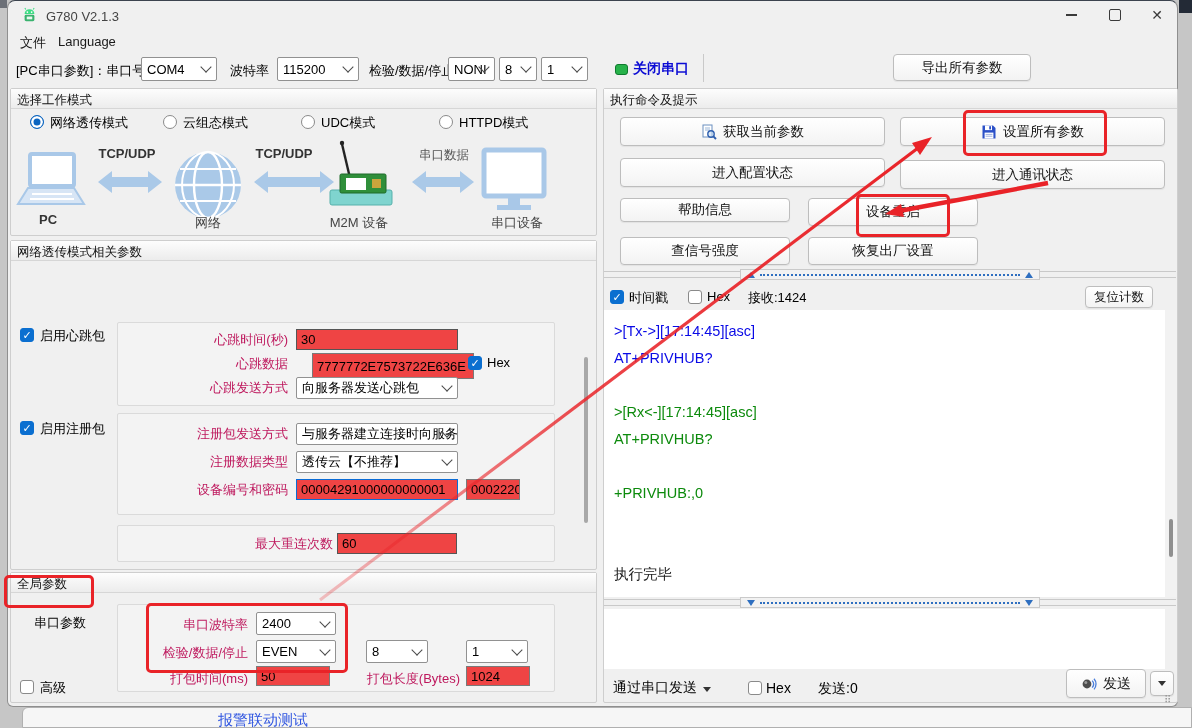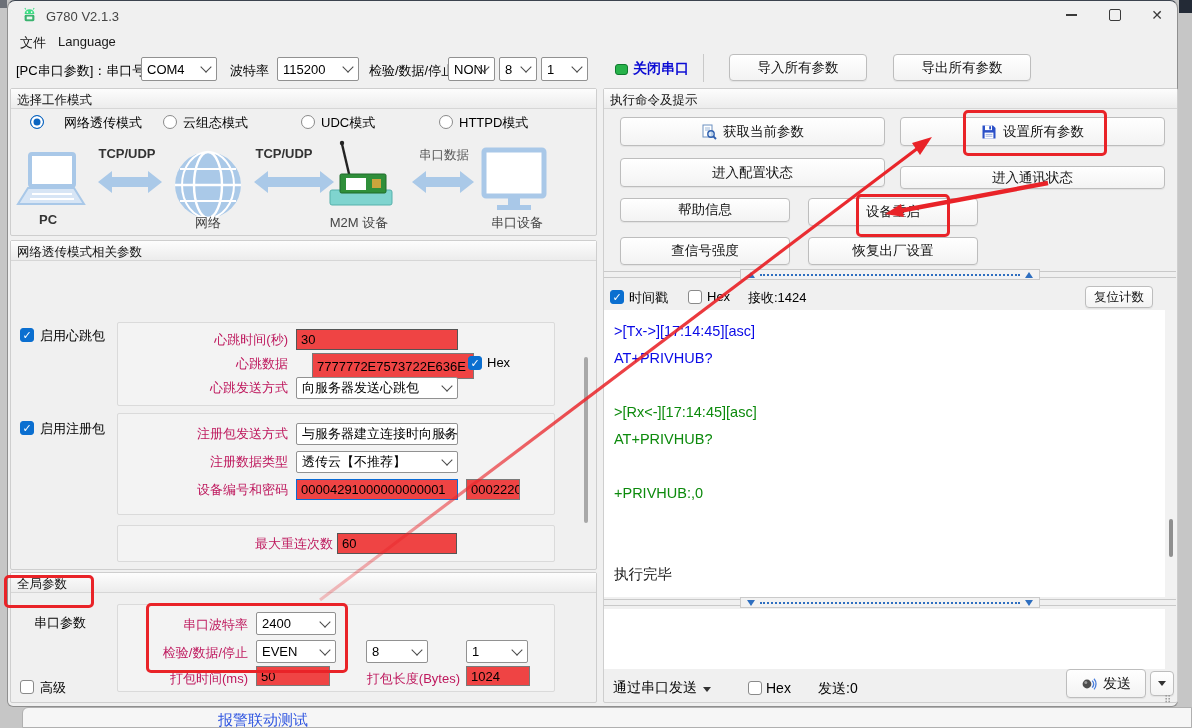--- a/index.html
+++ b/index.html
@@ -103,28 +103,27 @@
     <span>8</span>
       <span class="chev"></span>
   </div>
   <div class="combo" style="left:541px;top:57px;width:47px;height:24px;">
     <span>1</span>
       <span class="chev"></span>
   </div>
   <div class="abs" style="left:615px;top:64px;width:13px;height:11px;background:#27b24a;border:1px solid #0f7a2e;border-radius:3px;box-sizing:border-box;"></div>
   <div class="abs lbl boldlink" style="left:633px;top:60px;font-size:14px;">关闭串口</div>
   <div class="abs" style="left:703px;top:54px;width:1px;height:28px;background:#c9c9c9;"></div>
-  <div class="btn" style="left:729px;top:54px;width:138px;height:27px;">导入所有参数</div>
   <div class="btn" style="left:893px;top:54px;width:138px;height:27px;">导出所有参数</div>
 
   <div class="grp" style="left:10px;top:88px;width:587px;height:148px;">
     <div class="grp-h">选择工作模式</div>
   </div>
   <div class="radio on" style="left:30px;top:115px;"></div>
-  <div class="abs lbl" style="left:50px;top:114px;margin-left:14px;">网络透传模式</div>
+  <div class="abs lbl" style="left:50px;top:114px;">网络透传模式</div>
   <div class="radio" style="left:163px;top:115px;"></div>
   <div class="abs lbl" style="left:183px;top:114px;">云组态模式</div>
   <div class="radio" style="left:301px;top:115px;"></div>
   <div class="abs lbl" style="left:321px;top:114px;">UDC模式</div>
   <div class="radio" style="left:439px;top:115px;"></div>
   <div class="abs lbl" style="left:459px;top:114px;">HTTPD模式</div>
 
   <svg class="abs" style="left:14px;top:138px;" width="579" height="96" viewBox="0 0 579 96">
 
     <g>
@@ -263,21 +262,21 @@
       <path d="M1.5 1.5 h10.5 l2.5 2.5 v10.5 h-13 z" fill="#2b50c8"></path>
       <rect x="4" y="1.5" width="7" height="4.6" fill="#fff"></rect>
       <rect x="8.2" y="2.2" width="1.8" height="3.2" fill="#2b50c8"></rect>
       <rect x="3.6" y="8.6" width="8.8" height="5.9" fill="#fff"></rect>
       <line x1="4.6" y1="10.4" x2="11.4" y2="10.4" stroke="#9fb0e0" stroke-width="1"></line>
       <line x1="4.6" y1="12.2" x2="11.4" y2="12.2" stroke="#9fb0e0" stroke-width="1"></line>
     </svg>
     <span>设置所有参数</span>
   </div>
   <div class="btn" style="left:620px;top:158px;width:265px;height:29px;">进入配置状态</div>
-  <div class="btn" style="left:900px;top:166px;width:265px;height:23px;">进入通讯状态</div>
+  <div class="btn" style="left:900px;top:160px;width:265px;height:29px;">进入通讯状态</div>
   <div class="btn" style="left:620px;top:198px;width:170px;height:24px;">帮助信息</div>
   <div class="btn" style="left:808px;top:198px;width:170px;height:28px;">设备重启</div>
   <div class="btn" style="left:620px;top:237px;width:170px;height:28px;">查信号强度</div>
   <div class="btn" style="left:808px;top:237px;width:170px;height:28px;">恢复出厂设置</div>
 
   <div class="split" style="left:604px;top:269px;width:572px;">
     <div class="hline" style="top:2px;"></div>
     <div class="hline" style="top:8px;"></div>
     <div class="mid">
       <div class="tri-up"></div>

